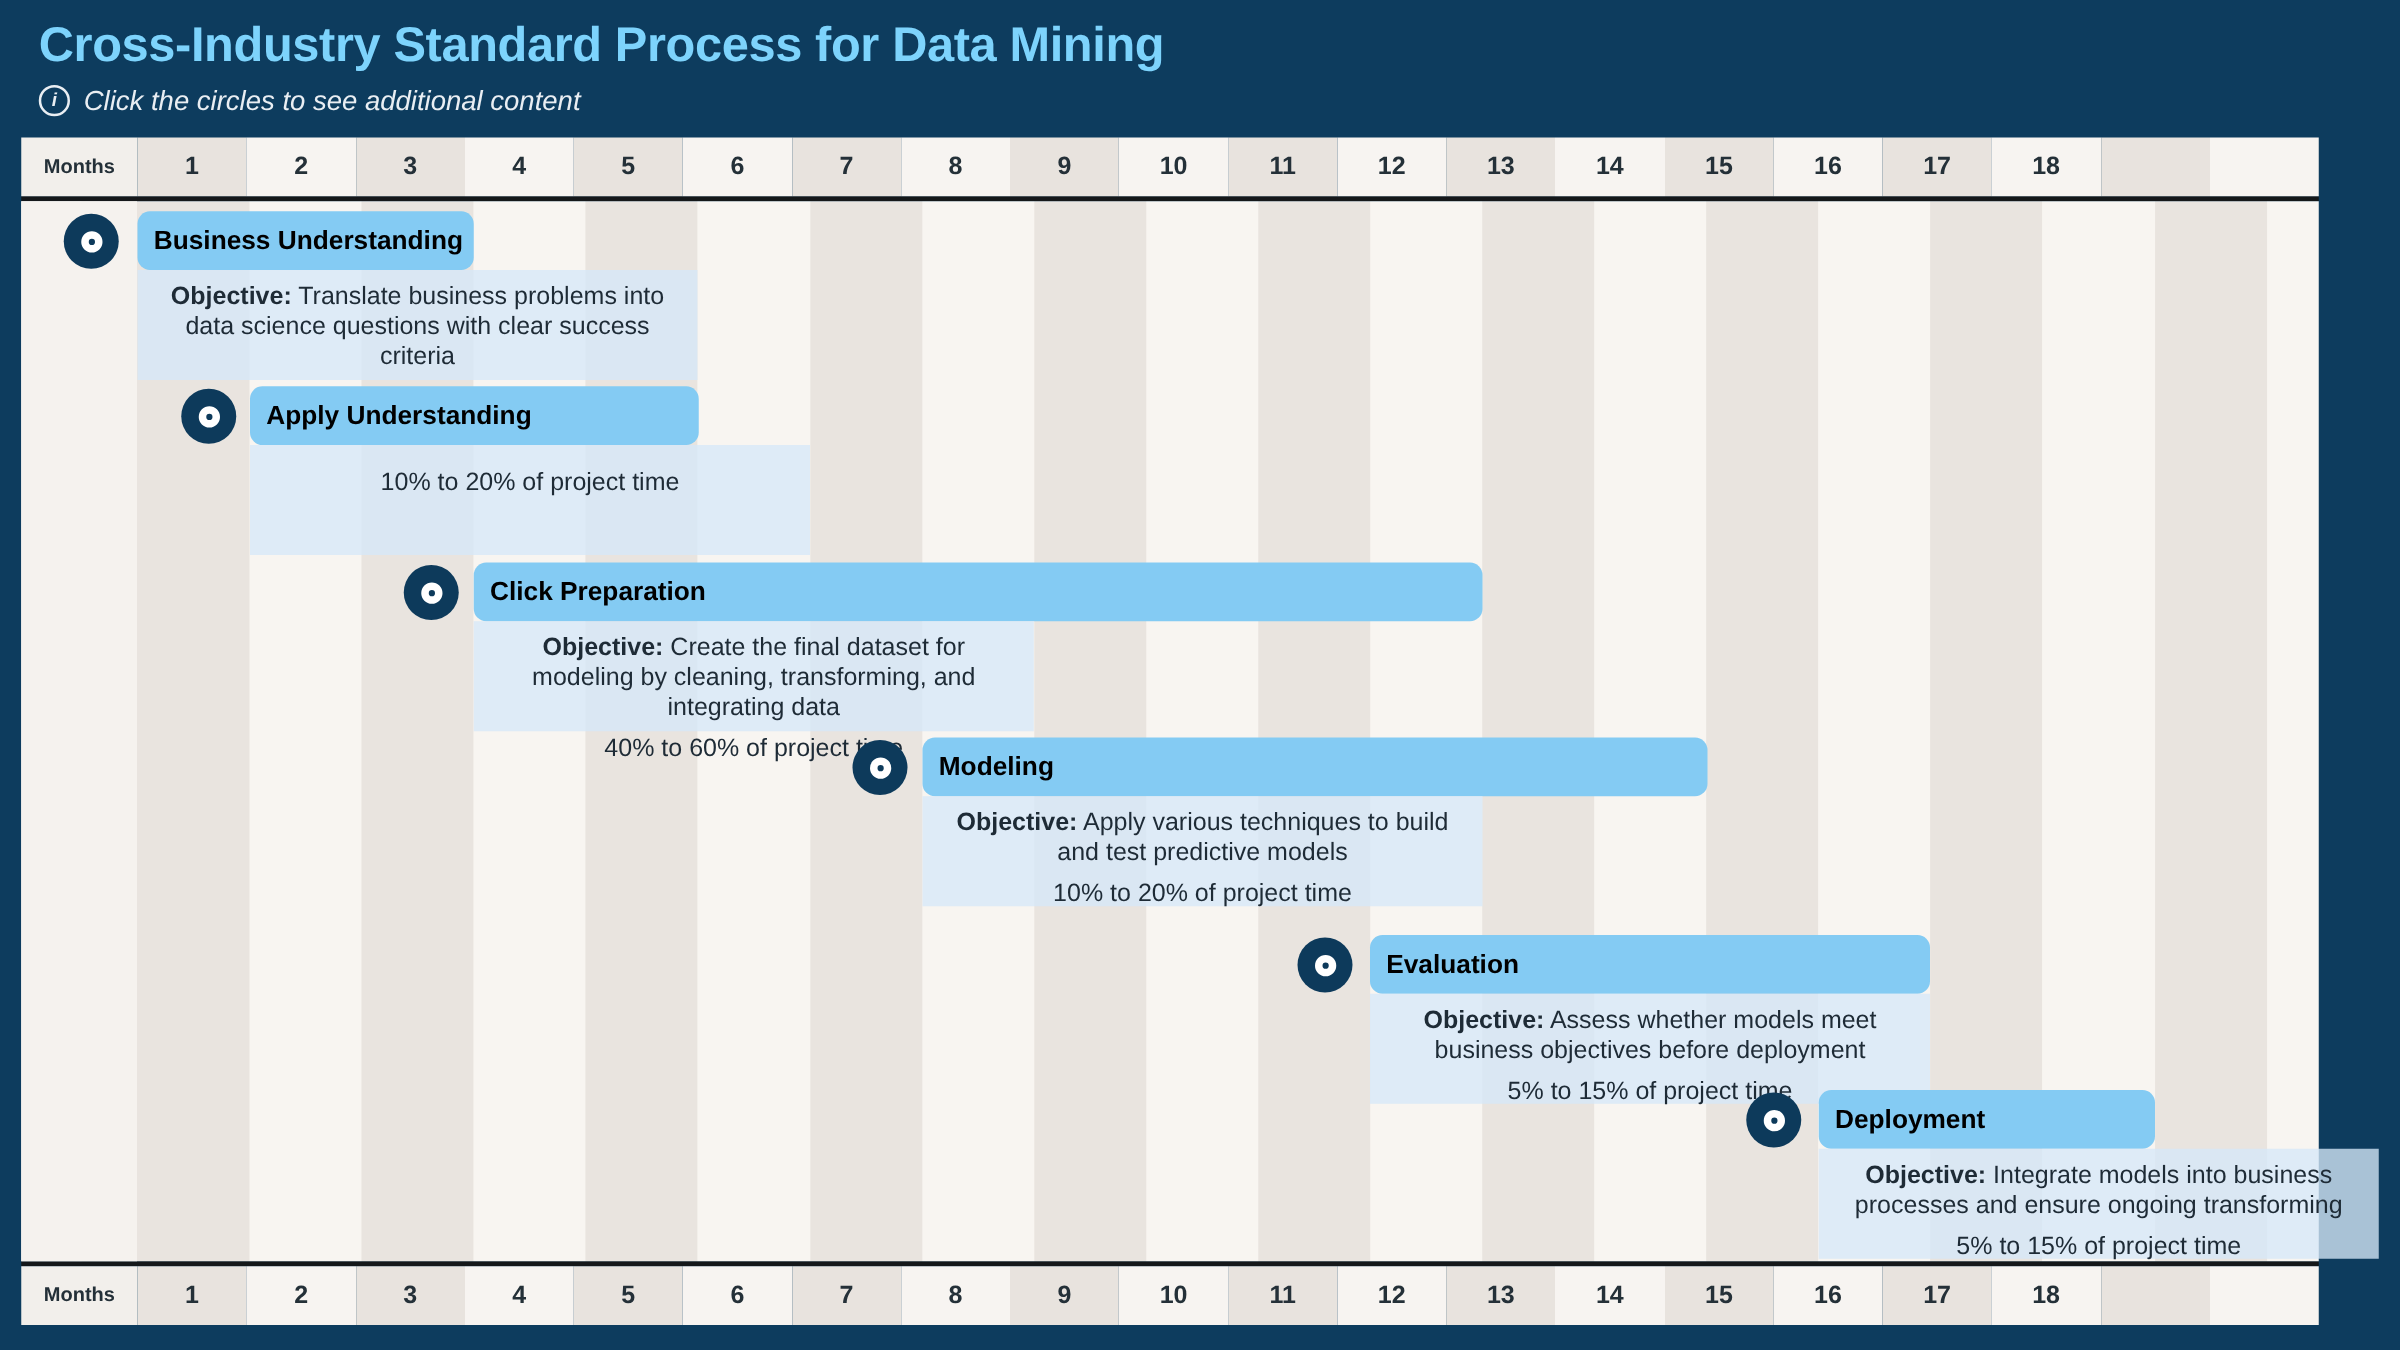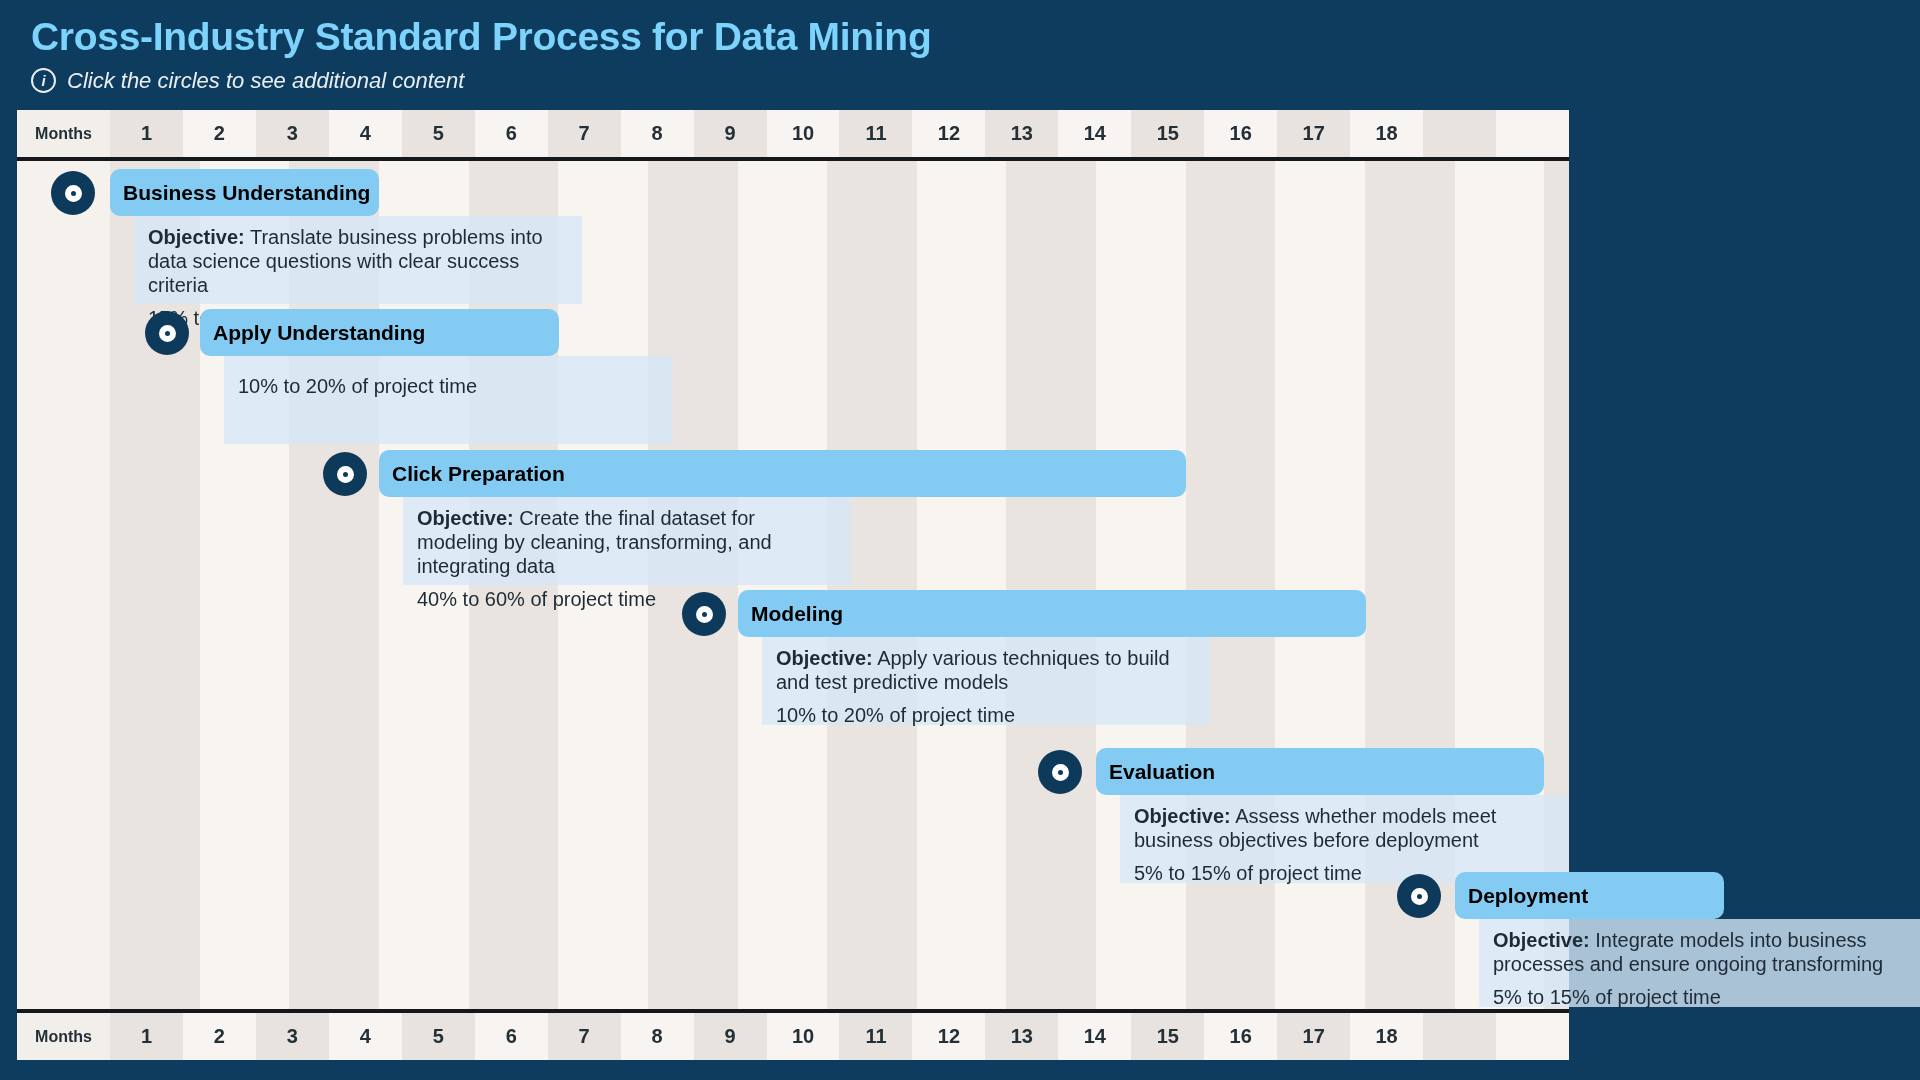--- a/index.html
+++ b/index.html
@@ -20,21 +20,21 @@
     margin-top:7px; display:flex; align-items:center; gap:11px;
     font-size:22px; font-style:italic; color:#e9eef3;
   }
   .info-icon {
     width:25px; height:25px; border:2px solid #e9eef3; border-radius:50%;
     display:inline-flex; align-items:center; justify-content:center;
     font-size:15px; font-weight:bold; font-style:italic; flex:0 0 auto;
   }
 
   
-  .chart { position:absolute; left:17px; top:110px; width:1552px; }
+  .chart { position:absolute; left:17px; top:110px; width:1838px;text-align:center; }
 
   .mrow {
     display:grid; grid-template-columns:93px repeat(20, 1fr); height:47px;
   }
   .mcell {
     display:flex; align-items:center; justify-content:center;
     font-size:20px; font-weight:600; color:#243038;
   }
   .mcell.lbl { font-size:16px; font-weight:600; }
   .mcell:nth-child(1) { background:#f2efeb; }
@@ -67,21 +67,21 @@
   .pbar {
     position:absolute; top:0; height:47px; border-radius:10px;
     background:#84cbf3; display:flex; align-items:center;
     padding-left:13px; font-size:21px; font-weight:600; color:#000000;
   }
 
   .pobj {
     position:absolute; top:47px; height:88px;
     background:rgba(214,232,248,0.78);
     padding:9px 14px 0 14px;
-    font-size:20px; color:#1e2b36; line-height:24px;margin-left:24px;
+    font-size:20px; color:#1e2b36; line-height:24px;
   }
   .pobj .b { font-weight:bold; }
   .pobj .time { margin-top:9px; }
 </style>
 </head>
 <body>
 
 <div class="hdr">
   <h1>Cross-Industry Standard Process for Data Mining</h1>
   <div class="sub">

